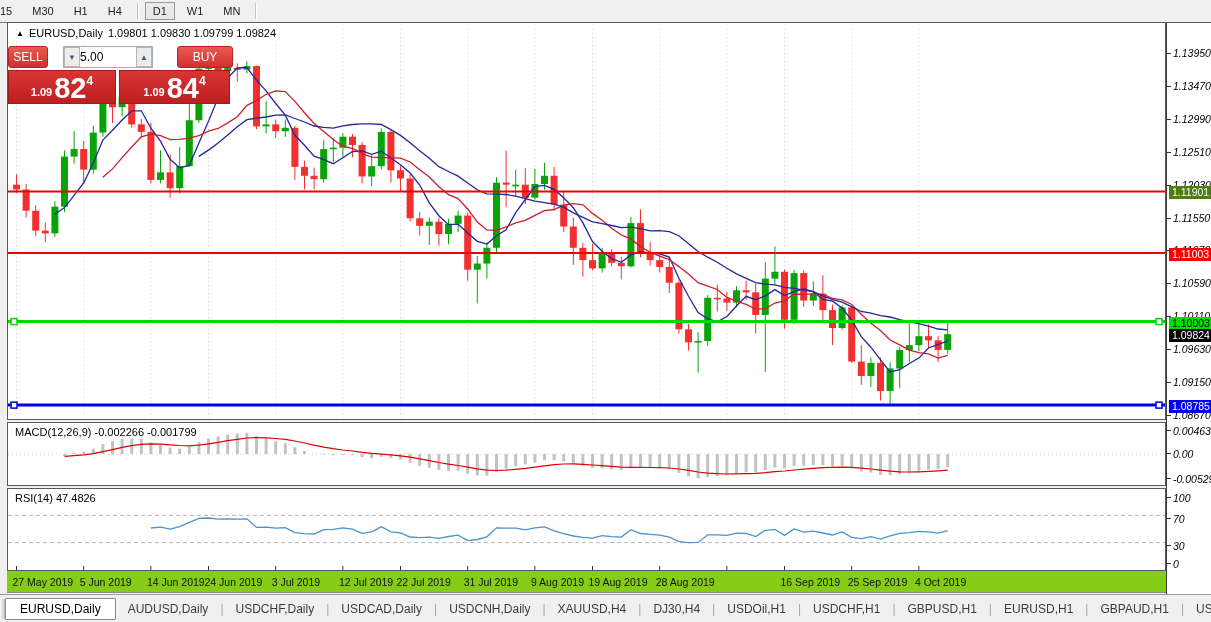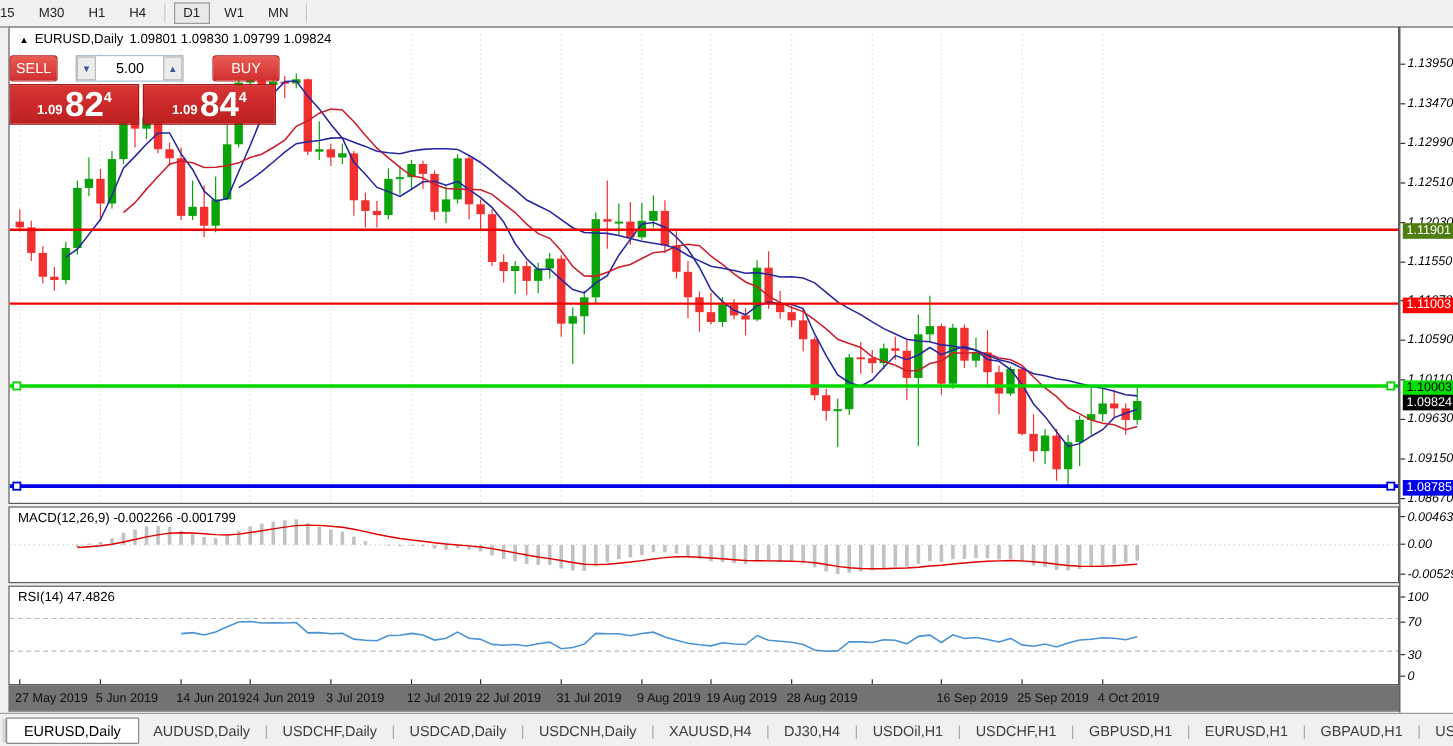--- a/index.html
+++ b/index.html
@@ -19,21 +19,21 @@
   
   .workspace { position:absolute; left:0; top:22px; width:1211px; height:572px; }
   .left-strip { position:absolute; left:0; top:0; width:7px; height:572px;
     background:#f0f0f0; border-top:1px solid #7d7d7d; }
   .pane { position:absolute; left:7px; width:1159px; background:#ffffff;
     border:1px solid #5a5a5a; }
   .pane-price { top:0; height:398px; }
   .pane-macd  { top:400px; height:64px; }
   .pane-rsi   { top:466px; height:83px; }
   .date-axis  { position:absolute; left:7px; top:549px; width:1159px; height:22px;
-    background:#737373; border-bottom:1px solid #8a8a8a; }
+    background:#84cc16; border-bottom:1px solid #8a8a8a; }
   .date-label { position:absolute; top:5px; font-size:10.5px; color:#111; white-space:nowrap; }
   .axis-col { position:absolute; left:1166px; top:0; width:45px; height:572px;
     background:#ffffff; border-left:1px solid #3c3c3c; border-top:1px solid #5a5a5a; }
   .axis-tick { position:absolute; left:0; width:4px; height:1px; background:#333; }
   .axis-label { position:absolute; left:6px; font-size:10.5px; color:#000; white-space:nowrap;font-style:italic; }
   .axis-label-badge { position:absolute; left:2px; font-size:10.5px; padding:0 3px;
     line-height:13px; height:13px; white-space:nowrap; z-index:5; }
   svg { position:absolute; left:0; top:0; }
 
   
@@ -47,21 +47,21 @@
   .tp-btn { width:40px; height:22px; border-radius:3px; color:#fff; font-size:12px;
     display:flex; align-items:center; justify-content:center; cursor:pointer;
     background:linear-gradient(#ea5a52,#d03030); border:1px solid #b22;
   }
   .tp-btn.buy { width:56px; margin-left:24px; }
   .tp-vol { display:flex; align-items:center; height:22px; margin-left:15px;
     border:1px solid #9ab0c8; background:#fff; }
   .spin { width:16px; height:20px; background:#ececec; border:1px solid #b8b8b8;
     color:#44549c; font-size:8px; display:flex; align-items:center; justify-content:center;
     cursor:pointer; }
-  .vol-input { width:56px; height:20px; border:none; outline:none; text-align:right;
+  .vol-input { width:56px; height:20px; border:none; outline:none; 
     font-size:12px; padding-right:16px; font-family:"Liberation Sans",sans-serif; }
   .tp-row2 { display:flex; margin-top:1px; }
   .price-box { height:34px; color:#fff; display:flex; align-items:flex-end;
     justify-content:center; padding-bottom:2px; cursor:pointer;
     background:linear-gradient(#d93535,#bd1f1f); border:1px solid #a51a1a; }
   .price-box.sell { width:108px; }
   .price-box.buy  { width:111px; margin-left:3px; }
   .pb-small { font-size:11px; font-weight:bold; margin-bottom:3px; }
   .pb-big { font-size:29px; font-weight:bold; line-height:26px; margin-left:2px; }
   .pb-sup { font-size:12px; font-weight:bold; margin-bottom:13px; }

